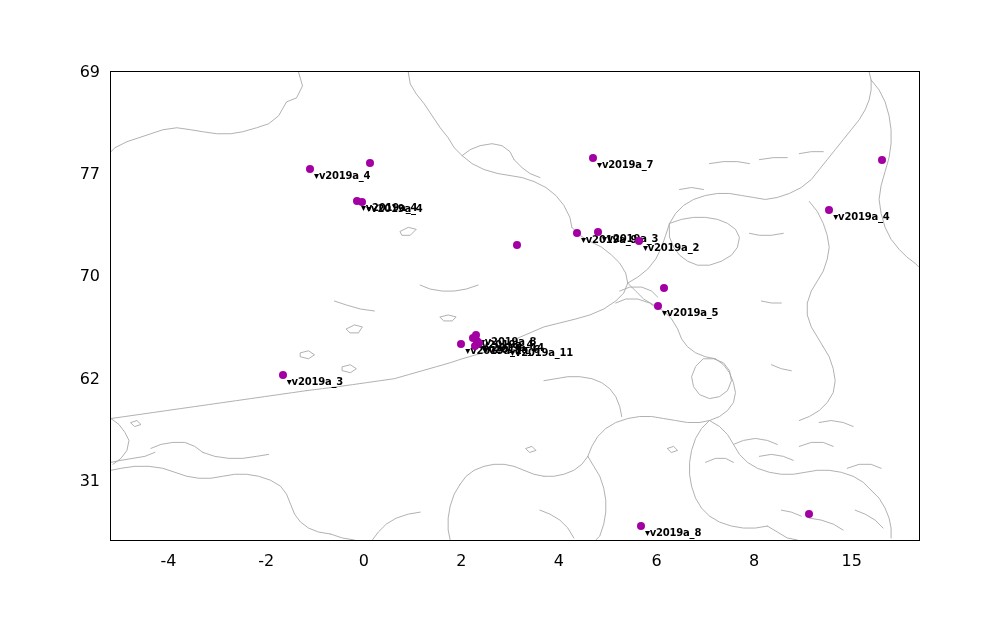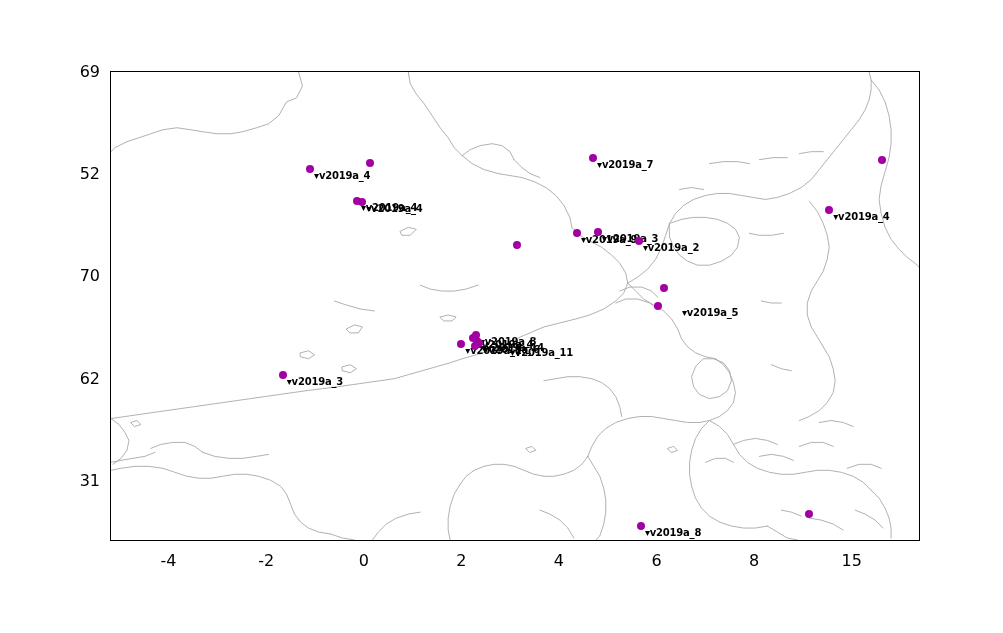--- a/index.html
+++ b/index.html
@@ -222,35 +222,35 @@
         <div class="pt" style="left: 465.994px; top: 160.924px; background: rgb(163, 0, 163);"></div>
         <div class="ptlabel" style="left: 469.994px; top: 161.924px;">▾v2019a_9</div>
         <div class="pt" style="left: 482.096px; top: 86.337px; background: rgb(163, 0, 163);"></div>
         <div class="ptlabel" style="left: 486.096px; top: 87.337px;">▾v2019a_7</div>
         <div class="pt" style="left: 486.976px; top: 160.413px; background: rgb(163, 0, 163);"></div>
         <div class="ptlabel" style="left: 490.976px; top: 161.413px;">▾v2019a_3</div>
         <div class="pt" style="left: 527.964px; top: 169.098px; background: rgb(163, 0, 163);"></div>
         <div class="ptlabel" style="left: 531.964px; top: 170.098px;">▾v2019a_2</div>
         <div class="pt" style="left: 552.849px; top: 215.587px; background: rgb(163, 0, 163);"></div>
         <div class="pt" style="left: 546.994px; top: 233.978px; background: rgb(163, 0, 163);"></div>
-        <div class="ptlabel" style="left: 550.994px; top: 234.978px; margin-left: 20px;">▾v2019a_5</div>
+        <div class="ptlabel" style="left: 550.994px; top: 234.978px;">▾v2019a_5</div>
         <div class="pt" style="left: 718.265px; top: 137.935px; background: rgb(163, 0, 163);"></div>
         <div class="ptlabel" style="left: 722.265px; top: 138.935px;">▾v2019a_4</div>
         <div class="pt" style="left: 770.964px; top: 88.3804px; background: rgb(163, 0, 163);"></div>
         <div class="pt" style="left: 529.916px; top: 453.652px; background: rgb(163, 0, 163);"></div>
         <div class="ptlabel" style="left: 533.916px; top: 454.652px;">▾v2019a_8</div>
         <div class="pt" style="left: 697.771px; top: 441.902px; background: rgb(163, 0, 163);"></div>
       </div>
   </div>
 
   <div id="labels-layer" style="position:absolute;left:110px;top:71px;width:810px;height:470px;">
       <div class="ticklabel y" style="top: 408.696px;">31</div>
       <div class="ticklabel y" style="top: 306.522px;">62</div>
       <div class="ticklabel y" style="top: 204.348px;">70</div>
-      <div class="ticklabel y" style="top: 102.174px;">52</div>
+      <div class="ticklabel y" style="top: 102.174px;">77</div>
       <div class="ticklabel y" style="top: 0px;">69</div>
       <div class="ticklabel x" style="left: 58.5542px;">-4</div>
       <div class="ticklabel x" style="left: 156.145px;">-2</div>
       <div class="ticklabel x" style="left: 253.735px;">0</div>
       <div class="ticklabel x" style="left: 351.325px;">2</div>
       <div class="ticklabel x" style="left: 448.916px;">4</div>
       <div class="ticklabel x" style="left: 546.506px;">6</div>
       <div class="ticklabel x" style="left: 644.096px;">8</div>
       <div class="ticklabel x" style="left: 741.687px;">15</div>
     </div>

